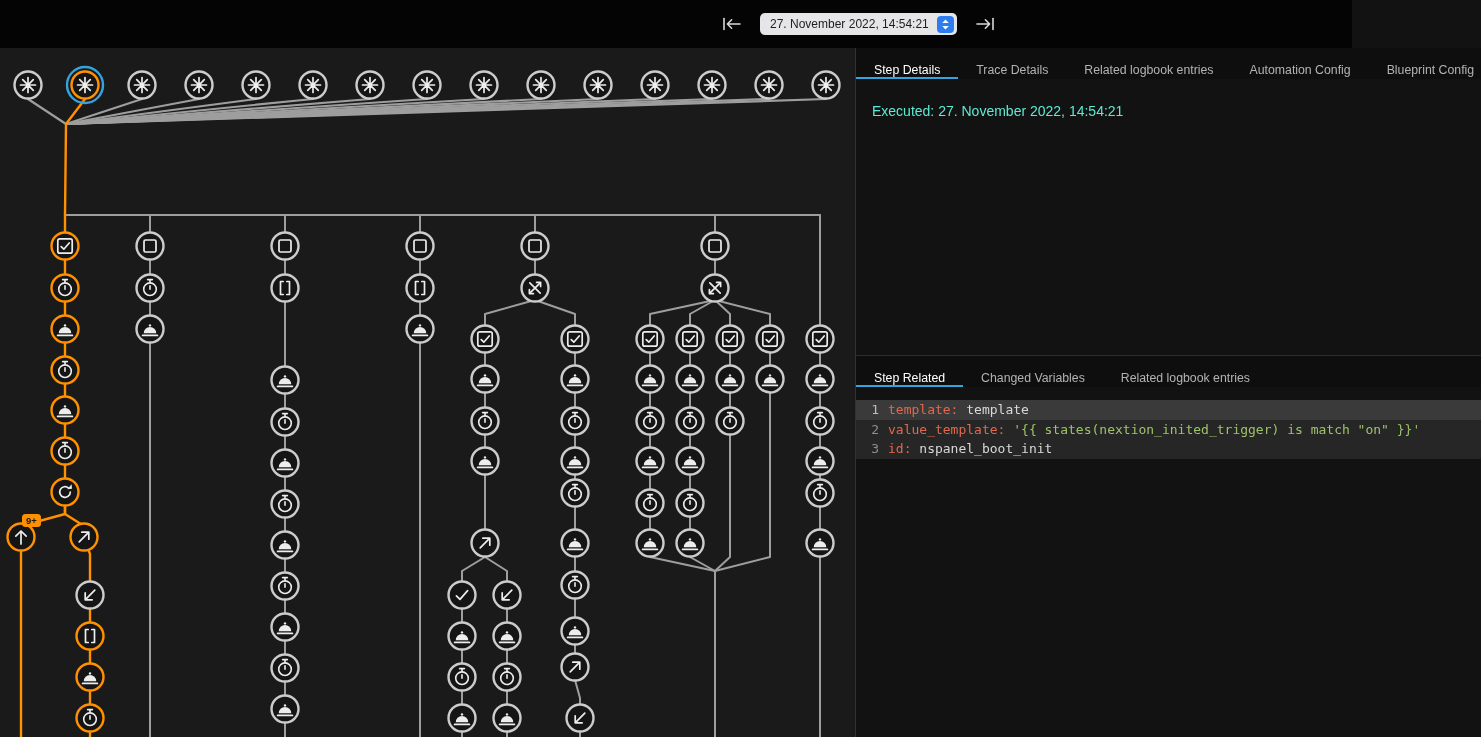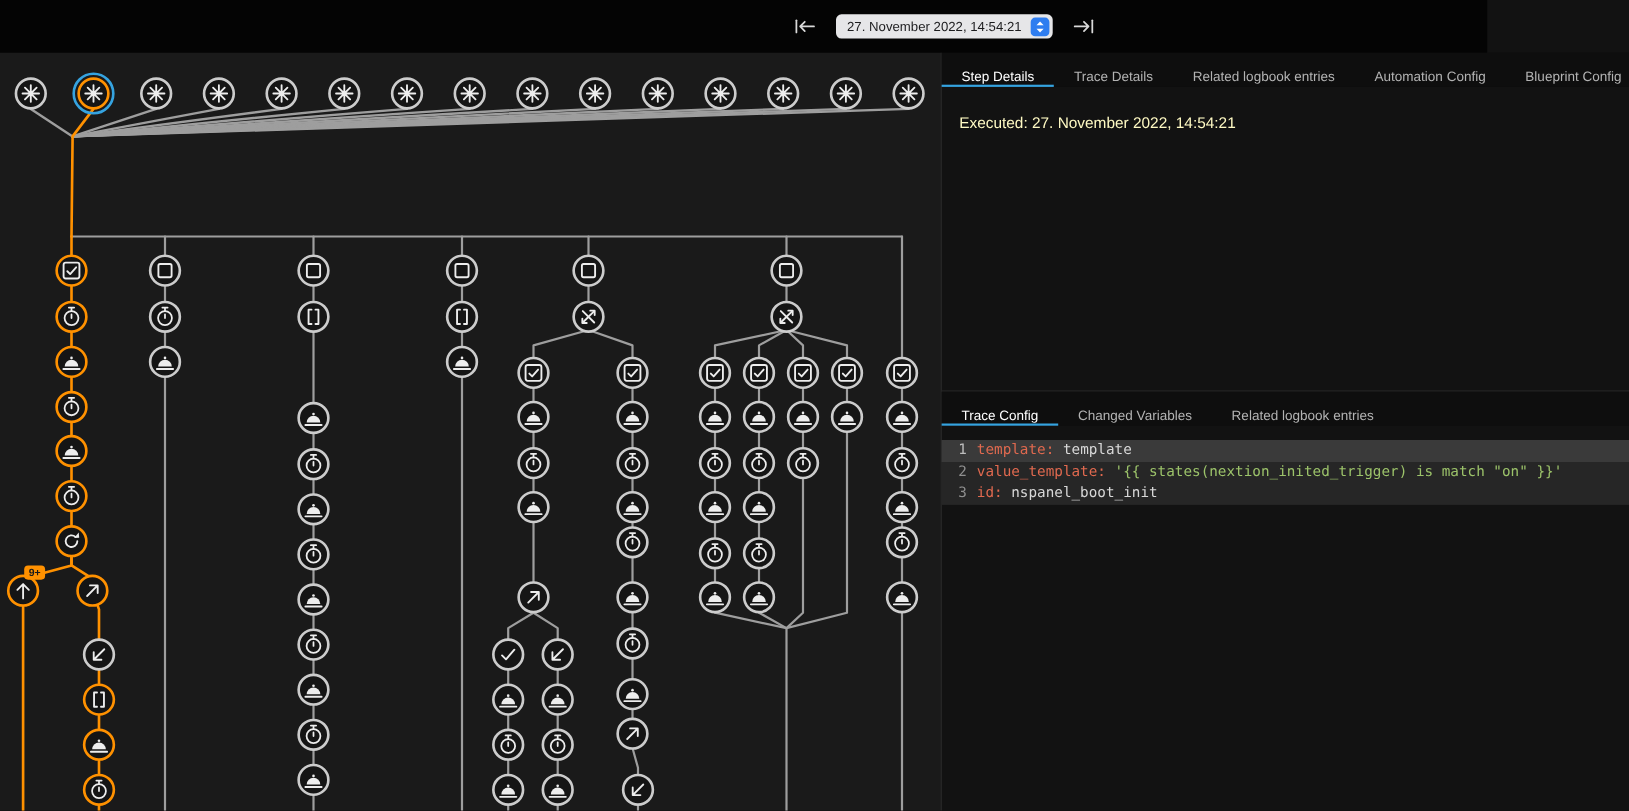--- a/index.html
+++ b/index.html
@@ -22,21 +22,21 @@
   .graph svg { display:block; }
 
   
   .panel { width:626px; height:689px; background:#121212; border-left:1px solid #323232; display:flex; flex-direction:column; }
   .panel-top { height:308px; border-bottom:1px solid #2b2b2b; }
   .panel-bottom { flex:1; }
   .tabs { display:flex; align-items:flex-end; height:31px; background:#0e0e0e; }
   .tab { display:flex; align-items:center; padding:0 18px; font-size:12.3px; color:#b3b3b3;
       cursor:pointer; border-bottom:2px solid transparent; white-space:nowrap; }
   .tab.active { color:#ffffff; border-bottom-color:var(--accent,#35a3e0); }
-  .executed { padding:24px 16px; font-size:14px; color:#fef9c3; }
+  .executed { padding:24px 16px; font-size:14px; color:#5eead4; }
 
   
   .code { margin-top:13px; background:#262626; font-family:"DejaVu Sans Mono", monospace;
       font-size:13px; line-height:19.5px; cursor:text; }
   .code-line { display:flex; }
   .code-line.active { background:#3a3a3a; }
   .gutter { width:32px; text-align:right; padding-right:9px; color:#8f8f8f; flex:none; user-select:none; }
   .code-line.active .gutter { color:#bdbdbd; }
   .content { white-space:pre; }
   .tok-key { color:var(--key,#e0694f); }
@@ -799,21 +799,21 @@
           <div class="tab">Trace Details</div>
           <div class="tab">Related logbook entries</div>
           <div class="tab">Automation Config</div>
           <div class="tab">Blueprint Config</div>
         </nav>
         <div class="executed">Executed: 27. November 2022, 14:54:21</div>
       </div>
 
       <div class="panel-bottom">
         <nav class="tabs">
-          <div class="tab active">Trace Config</div>
+          <div class="tab active">Step Related</div>
           <div class="tab">Changed Variables</div>
           <div class="tab">Related logbook entries</div>
         </nav>
         <div class="code" id="code-lines">
             <div class="code-line active">
               <span class="gutter">1</span>
               <span class="content"><span class="tok-key">template:</span><span class="tok-plain"> template</span></span>
             </div>
             <div class="code-line">
               <span class="gutter">2</span>

